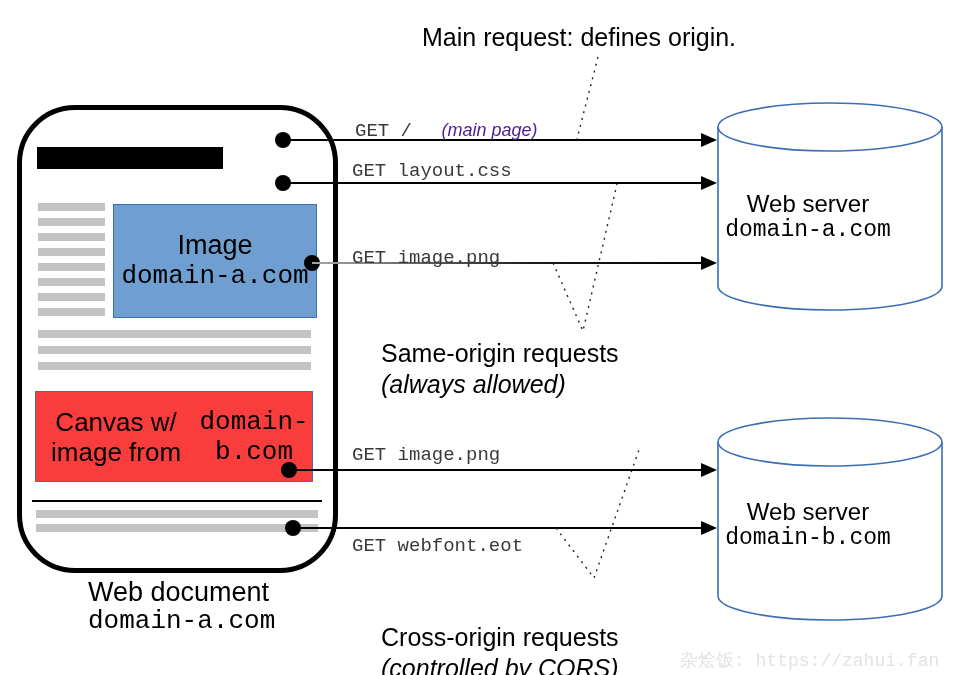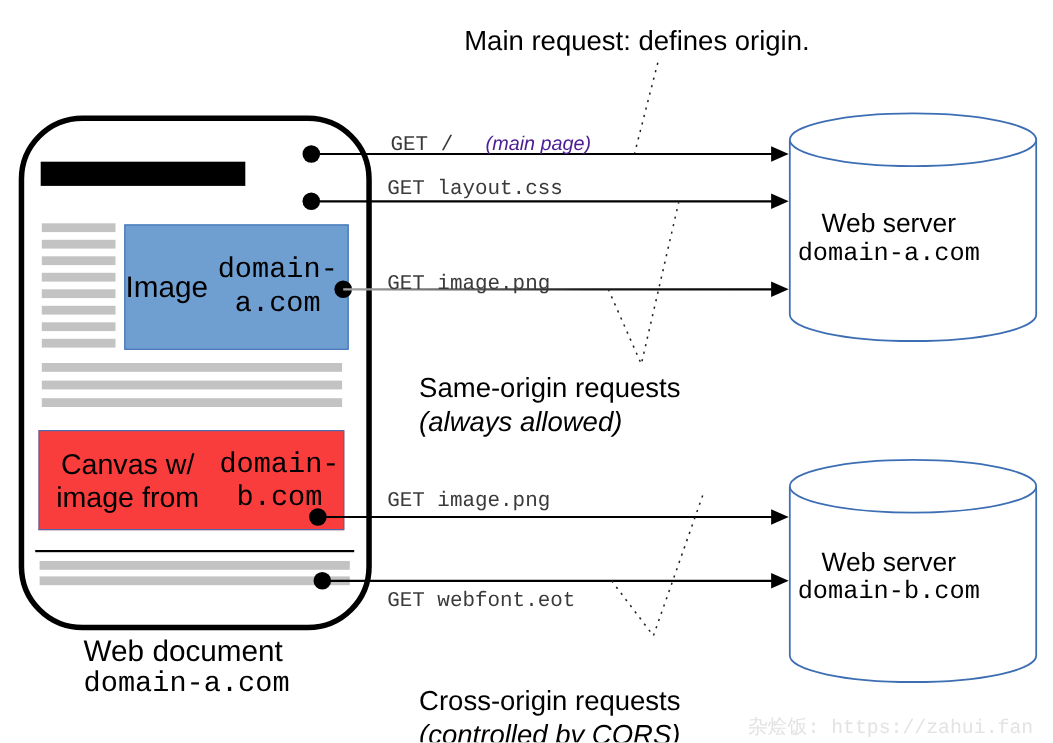--- a/index.html
+++ b/index.html
@@ -15,37 +15,37 @@
   
   .doc{
     left:17px;top:105px;width:311px;height:458px;
     border:5px solid #000;border-radius:58px;background:#fff;
   }
   .titlebar{left:37px;top:147px;width:186px;height:22px;background:#000;}
   .gbar{background:#c3c3c3;height:8px;}
   .imgbox{
     left:113px;top:204px;width:204px;height:114px;
     background:#6f9fd0;border:1.5px solid #3e6fb5;box-sizing:border-box;
-    display:flex;flex-direction:row;align-items:center;justify-content:center;
+    display:flex;flex-direction:column;align-items:center;justify-content:center;
     text-align:center;line-height:31px;
   }
   .imgbox .l1{font-size:27px;}
   .imgbox .l2{font-size:26px;}
   .canvasbox{
     left:35px;top:391px;width:278px;height:91px;
     background:#f93d3d;border:1.5px solid #3e6fb5;box-sizing:border-box;
     display:flex;align-items:center;justify-content:center;
     text-align:center;line-height:30px;
   }
   .canvasbox .l1{font-size:26px;}
   .canvasbox .l2{font-size:26px;}
   .sep{left:32px;top:500px;width:290px;height:0;border-top:2px solid #000;}
 
   
-  .doc-caption{left:76px;top:578px;line-height:29px;}
+  .doc-caption{left:88px;top:578px;line-height:29px;}
   .doc-caption .l1{font-size:27px;}
   .doc-caption .l2{font-size:26px;}
   .main-title{left:422px;top:23px;font-size:25px;}
   .origin-note{line-height:31px;font-size:25px;}
   .so-note{left:381px;top:338px;}
   .co-note{left:381px;top:622px;}
 
   .getlbl{font-size:19px;color:#3a3a3a;white-space:nowrap;}
   .getnote{font-size:18px;color:#4c1d95;font-family:"Liberation Sans",sans-serif;font-style:italic;}
 

